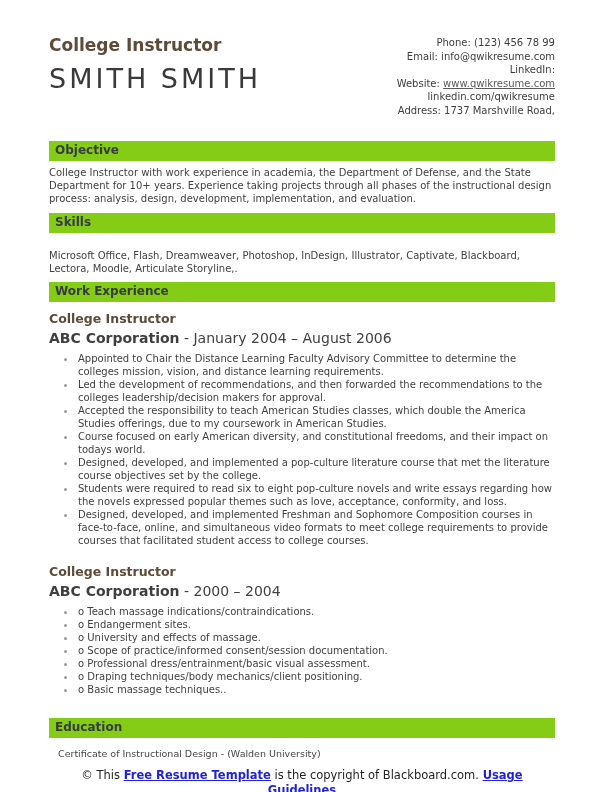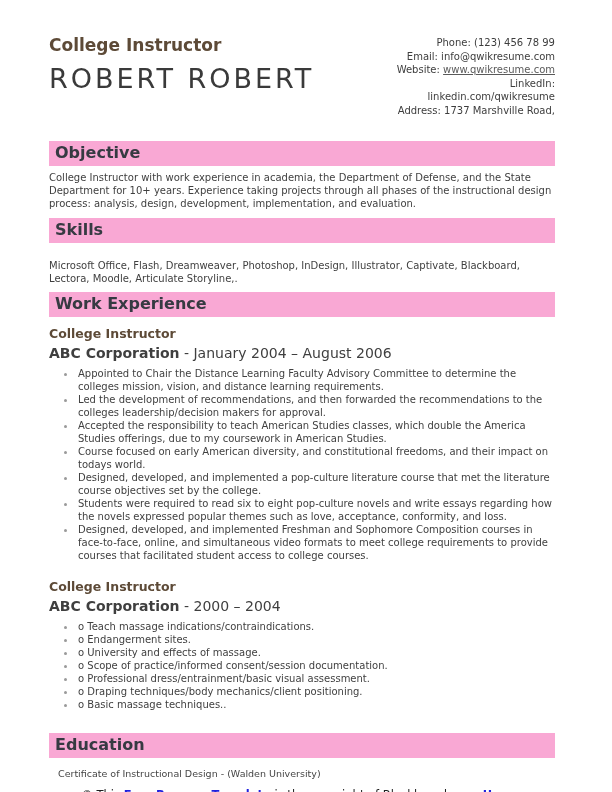--- a/index.html
+++ b/index.html
@@ -11,22 +11,22 @@
     color: #3f3f3f;
     overflow: hidden;
     position: relative;
   }
   .head { display: flex; justify-content: space-between; align-items: flex-start; min-height: 97px; margin-bottom: 11px; }
   .doc-job-title { color: #5d4a37; font-size: 17px; font-weight: bold; margin: 2px 0 8px; }
   .person-name { font-size: 27px; font-weight: 400; letter-spacing: 3px; color: #3a3a3a; margin: 0; white-space: nowrap; }
   .head-right { text-align: right; font-size: 10px; line-height: 13.5px; color: #3d3d3d; padding-top: 3px; }
   .site-link { color: #5a5a5a; text-decoration: underline; cursor: pointer; }
   .section-bar {
-    background: #f9a8d4; color: #363a42;
-    font-weight: bold; font-size: 16px;
+    background: #84cc16; color: #363a42;
+    font-weight: bold; font-size: 12px;
     padding: 2px 6px 4px; margin-top: 7px;
   }
   .body-text { font-size: 10px; line-height: 13.2px; color: #3f3f3f; margin: 5px 0 0; }
   .skills-text { margin-top: 16px; }
   .job-role { color: #5d4a37; font-size: 12.5px; font-weight: bold; margin: 9px 0 4px; }
   .job2 .job-role { margin-top: 17px; }
   .job-meta { font-size: 14px; color: #3f3f3f; margin: 0 0 6px; }
   .company { font-weight: bold; }
   .bullets { list-style: none; margin: 0; padding: 0 0 0 13px; font-size: 10px; line-height: 13px; color: #3f3f3f; }
   .bullets li { position: relative; padding-left: 16px; }
@@ -40,27 +40,27 @@
   .footer a { color: #2121dd; font-weight: bold; text-decoration: underline; cursor: pointer; }
 </style>
 </head>
 <body>
 
 <div class="page">
 
   <header class="head">
     <div class="head-left">
       <div class="doc-job-title">College Instructor</div>
-      <h1 class="person-name">ROBERT ROBERT</h1>
+      <h1 class="person-name">SMITH SMITH</h1>
     </div>
     <div class="head-right">
       <div class="contact-line">Phone: (123) 456 78 99</div>
       <div class="contact-line">Email: info@qwikresume.com</div>
+      <div class="contact-line">LinkedIn:</div>
       <div class="contact-line"><span>Website:</span> <a class="site-link">www.qwikresume.com</a></div>
-      <div class="contact-line">LinkedIn:</div>
       <div class="contact-line">linkedin.com/qwikresume</div>
       <div class="contact-line">Address: 1737 Marshville Road,</div>
     </div>
   </header>
 
   <div class="section-bar">Objective</div>
   <p class="body-text">College Instructor with work experience in academia, the Department of Defense, and the State Department for 10+ years. Experience taking projects through all phases of the instructional design process: analysis, design, development, implementation, and evaluation.</p>
 
   <div class="section-bar">Skills</div>
   <p class="body-text skills-text">Microsoft Office, Flash, Dreamweaver, Photoshop, InDesign, Illustrator, Captivate, Blackboard, Lectora, Moodle, Articulate Storyline,.</p>

